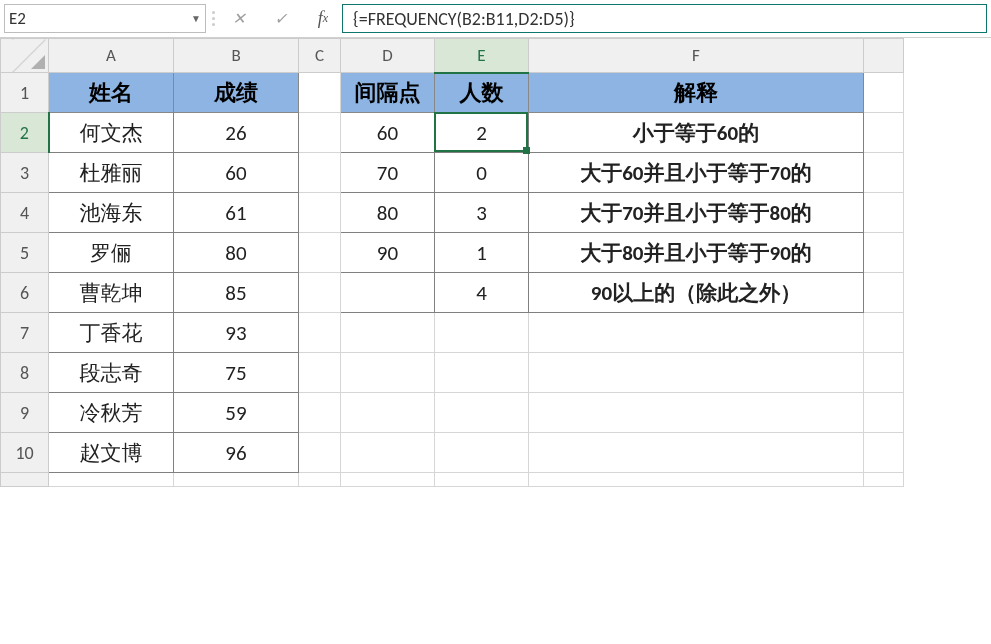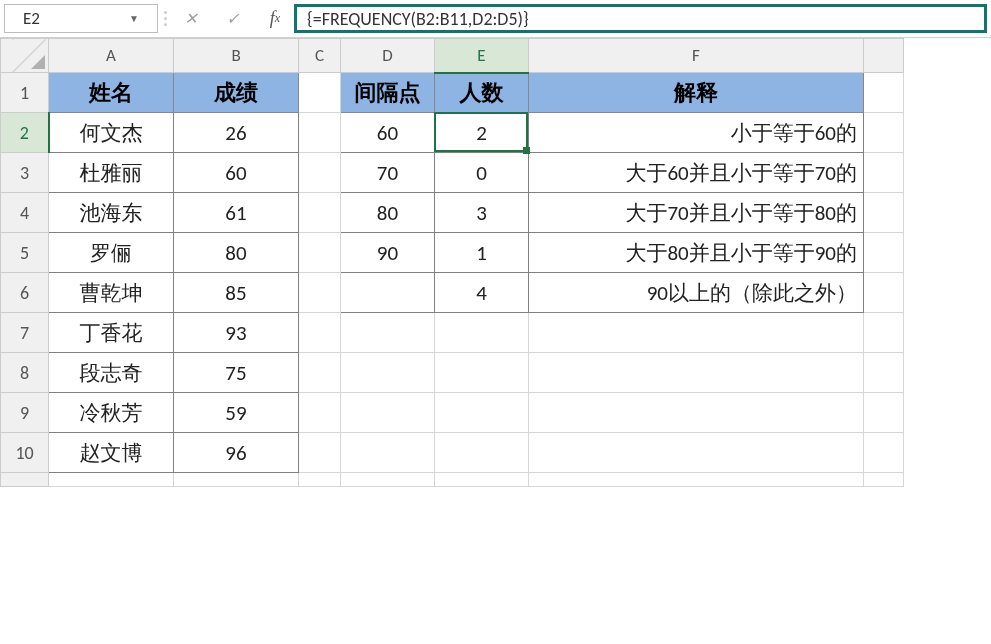--- a/index.html
+++ b/index.html
@@ -13,26 +13,26 @@
 
   
   .formula-bar {
     display: flex;
     align-items: stretch;
     height: 38px;
     border-bottom: 1px solid #d0d0d0;
     background: #fff;
   }
   .name-box {
-    width: 154px;
+    width: 202px;
     border: 1px solid #bdbdbd;
     margin: 4px 0 4px 4px;
     display: flex;
     align-items: center;
-    padding: 0 18px;
+    padding: 0 4px;
     background: #fff;
     font-size: 17px;
     color: #333;
     position: relative;
   }
   .name-box .dd-arrow {
     margin-left: auto;
     color: #666;
     font-size: 10px;
   }
@@ -53,21 +53,21 @@
     font-style: italic;
   }
   .fb-btns .fx {
     font-style: italic;
     font-family: "Times New Roman", serif;
     color: #555;
     font-size: 18px;
   }
   .formula-input {
     flex: 1;
-    border: 3px solid #0f766e;
+    border: 1px solid #0f766e;
     margin: 4px 4px 4px 0;
     display: flex;
     align-items: center;
     padding: 0 10px;
     font-size: 18px;
     color: #333;
     background: #fff;
   }
 
   
@@ -106,21 +106,21 @@
     border: 1px solid #d6d6d6;
     height: 40px;
     padding: 0 6px;
     font-size: 21px;
     color: #222;
     background: #fff;
     vertical-align: middle;
     white-space: nowrap;
   }
   td.cell.center { text-align: center; }
-  td.cell.left { text-align: right; }
+  td.cell.left { text-align: center; font-weight: bold; }
   td.header-cell {
     background: #8DB4E2;
     font-weight: bold;
     text-align: center;
     font-size: 22px;
     border:1px solid #888;
     color:#000;
     margin-top:28px;
   }
   td.bordered {

